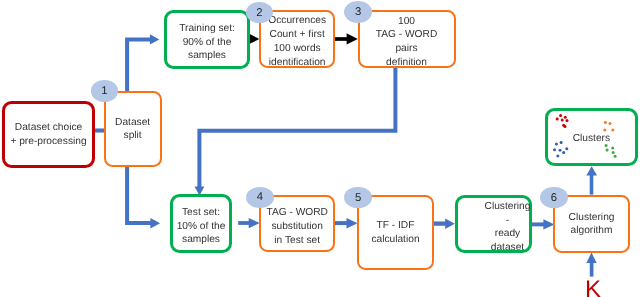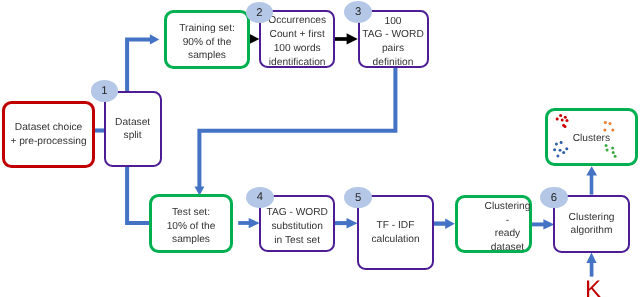--- a/index.html
+++ b/index.html
@@ -11,21 +11,21 @@
   svg.layer{position:absolute;left:0;top:0;width:640px;height:297px;overflow:visible;}
   .node{position:absolute;box-sizing:border-box;display:flex;align-items:center;justify-content:center;
         text-align:center;background:#fff;z-index:3;}
   .node .lbl{display:block;line-height:13.7px;color:#333333;font-size:10.2px;white-space:pre-line;position:relative;top:3px;}
   .node.l1 .lbl{top:2.1px;}
   .node.l2 .lbl{top:0.4px;}
   .node.l3 .lbl{top:3.2px;}
   .node.l4 .lbl{top:3px;}
   .b-red{border:3.2px solid #c00000;border-radius:9.5px;}
   .b-green{border:3.3px solid #00b050;border-radius:9.5px;}
-  .b-blue{border:2px solid #4c1d95;border-radius:8.5px;}
+  .b-blue{border:2px solid #f97316;border-radius:8.5px;}
   .badge{position:absolute;display:flex;align-items:center;justify-content:center;
          background:#b4c7e7;border-radius:50%;
          color:#262626;font-size:11.3px;z-index:6;line-height:1;}
   .badge span{position:relative;top:0.8px;}
   .kmark{position:absolute;color:#c00000;font-size:24px;line-height:1;z-index:4;}
 </style>
 </head>
 <body>
 
 <div id="stage">
@@ -108,28 +108,28 @@
 samples</span>
   </div>
 
   <div class="node b-blue l4" style="left:259.2px;top:9.9px;width:76px;height:58px;">
     <span class="lbl">Occurrences
 Count + first
 100 words
 identification</span>
   </div>
 
-  <div class="node b-blue l4" style="left:357.5px;top:10px;width:71px;height:57.9px;">
+  <div class="node b-blue l4" style="left:357.5px;top:10px;width:98px;height:57.9px;">
     <span class="lbl">100
 TAG - WORD
 pairs
 definition</span>
   </div>
 
-  <div class="node b-green l3" style="left:149px;top:193.9px;width:84px;height:58.9px;">
+  <div class="node b-green l3" style="left:170px;top:193.9px;width:62px;height:58.9px;">
     <span class="lbl">Test set:
 10% of the
 samples</span>
   </div>
 
   <div class="node b-blue l3" style="left:259.2px;top:194.9px;width:76px;height:57.3px;">
     <span class="lbl">TAG - WORD
 substitution
 in Test set</span>
   </div>

